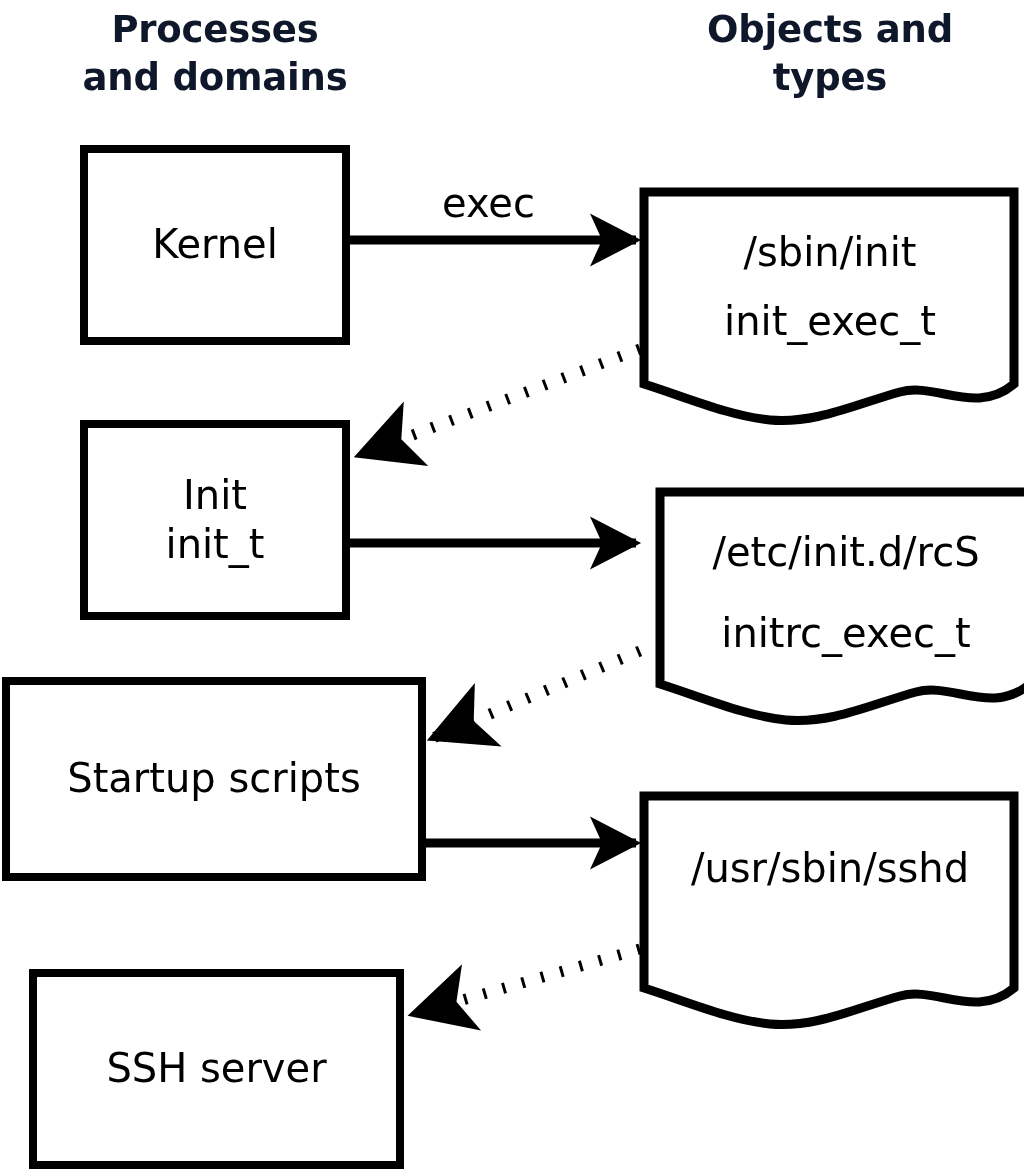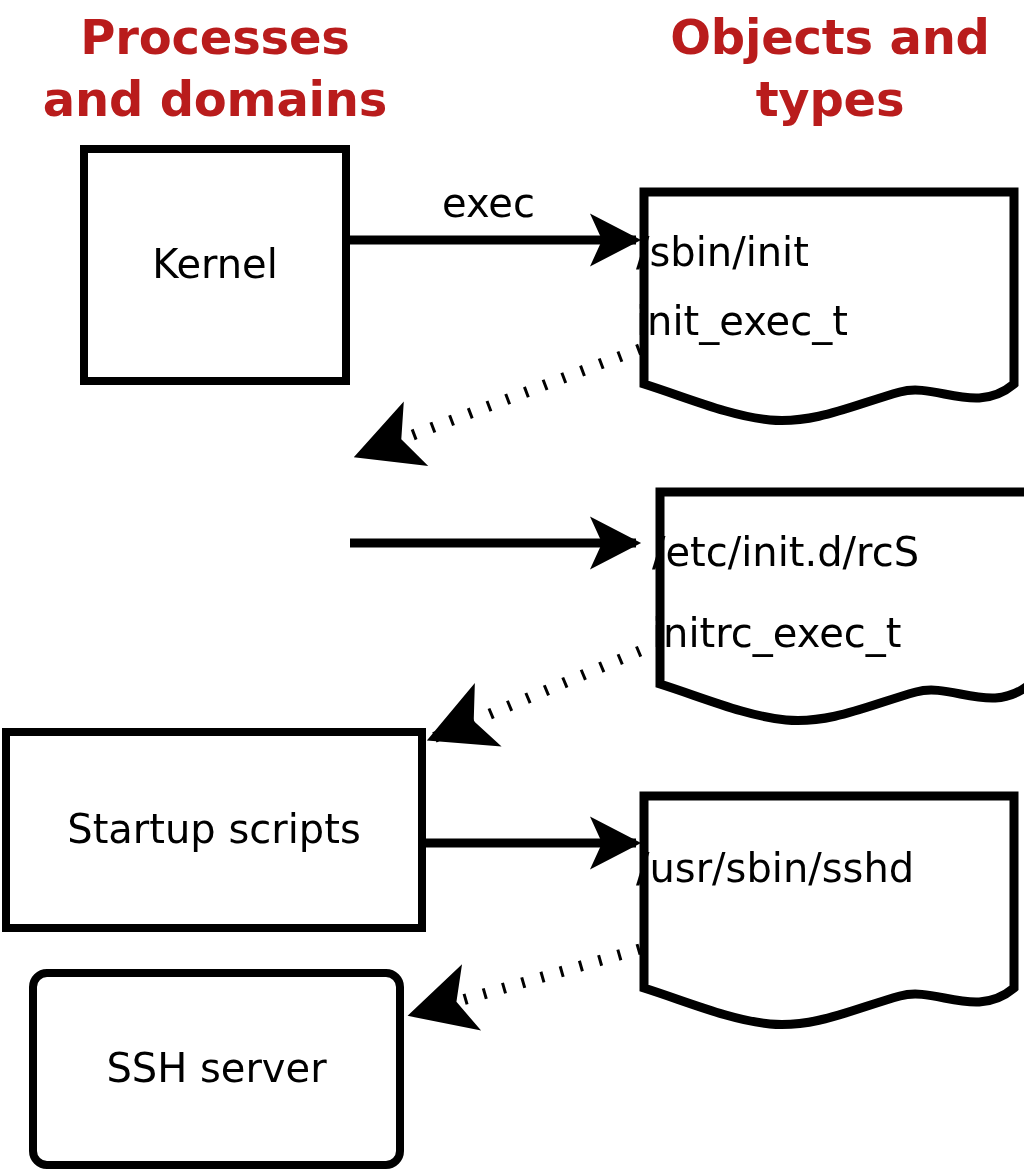--- a/index.html
+++ b/index.html
@@ -12,23 +12,23 @@
     width: 1024px;
     height: 1173px;
     background: #ffffff;
     overflow: hidden;
     font-family: "DejaVu Sans", sans-serif;
   }
   .col-header {
     position: absolute;
     font-family: "DejaVu Sans", sans-serif;
     font-weight: bold;
-    font-size: 48px;
+    font-size: 37px;
     line-height: 1.30;
-    color: #b91c1c;
+    color: #0f172a;
     text-align: center;
     letter-spacing: -0.2px;
     white-space: pre-line;
   }
   #header-left  { left: 15px;  top: 6px;  width: 400px; }
   #header-right { left: 630px; top: 6px;  width: 400px; }
 
   .proc-box {
     position: absolute;
     box-sizing: border-box;
@@ -48,21 +48,21 @@
   }
 
   .doc-shape {
     position: absolute;
   }
   .doc-shape svg { display: block; }
   .doc-text {
     position: absolute;
     left: 0;
     width: 100%;
-    text-align: left;
+    text-align: center;
     font-family: "DejaVu Sans", sans-serif;
     font-size: 40px;
     line-height: 1.23;
     color: #000000;
     white-space: nowrap;
     pointer-events: none;
   }
 
   .edge-layer {
     position: absolute;
@@ -109,30 +109,34 @@
 
     <line x1="640" y1="651" x2="433" y2="738" stroke="#000000" stroke-width="11" stroke-linecap="butt" stroke-dasharray="3 17" marker-end="url(#arrowDot)"></line>
 
     <line x1="425" y1="843" x2="636" y2="843" stroke="#000000" stroke-width="9" marker-end="url(#arrowSolid)"></line>
 
     <line x1="640" y1="949" x2="414" y2="1014" stroke="#000000" stroke-width="11" stroke-linecap="butt" stroke-dasharray="3 17" marker-end="url(#arrowDot)"></line>
   </svg>
 
   <div class="edge-label" style="left:442px; top:180px;">exec</div>
 
-  <div class="proc-box" style="left:80px; top:145px; width:270px; height:240px;">
+  <div class="proc-box" style="left:80px; top:145px; width:270px; height:200px;">
     <div class="proc-line">Kernel</div>
   </div>
 
+  <div class="proc-box" style="left:80px; top:420px; width:270px; height:200px;">
+    <div class="proc-line">Init</div>
+    <div class="proc-line">init_t</div>
+  </div>
 
-  <div class="proc-box" style="left:2px; top:728px; width:424px; height:204px;">
+  <div class="proc-box" style="left:2px; top:677px; width:424px; height:204px;">
     <div class="proc-line">Startup scripts</div>
   </div>
 
-  <div class="proc-box" style="left:29px; top:969px; width:375px; height:200px;border-radius:18px;">
+  <div class="proc-box" style="left:29px; top:969px; width:375px; height:200px;">
     <div class="proc-line">SSH server</div>
   </div>
 
   <div class="doc-shape" style="left:636px; top:184px; width:388px; height:245px;">
     <svg width="388" height="245" viewBox="0 0 388 245">
       <path d="M 8 8 L 378 8 L 378 200 C 340 232 300 198 264 208 C 220 220 180 240 134 236 C 94 232 52 214 8 200 Z" fill="#ffffff" stroke="#000000" stroke-width="9" stroke-linejoin="miter"></path>
     </svg>
     <div class="doc-text" style="top:44px;">/sbin/init</div>
     <div class="doc-text" style="top:93px;margin-top:20px;">init_exec_t</div>
   </div>

